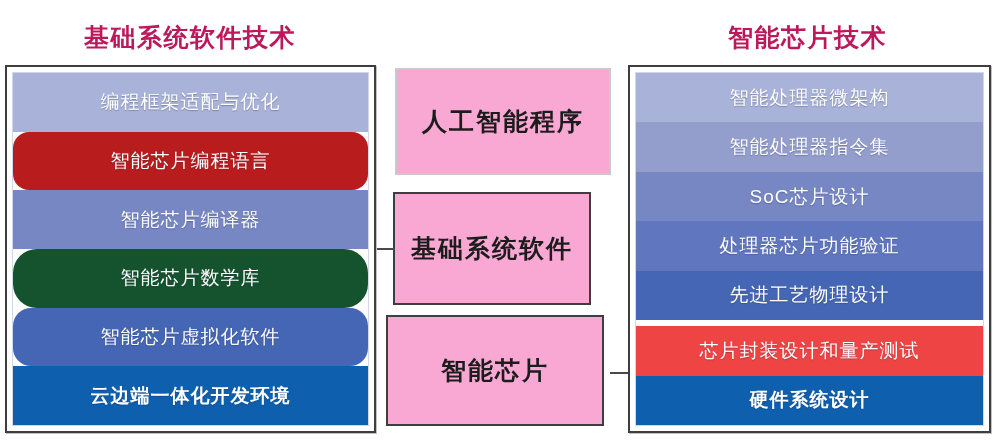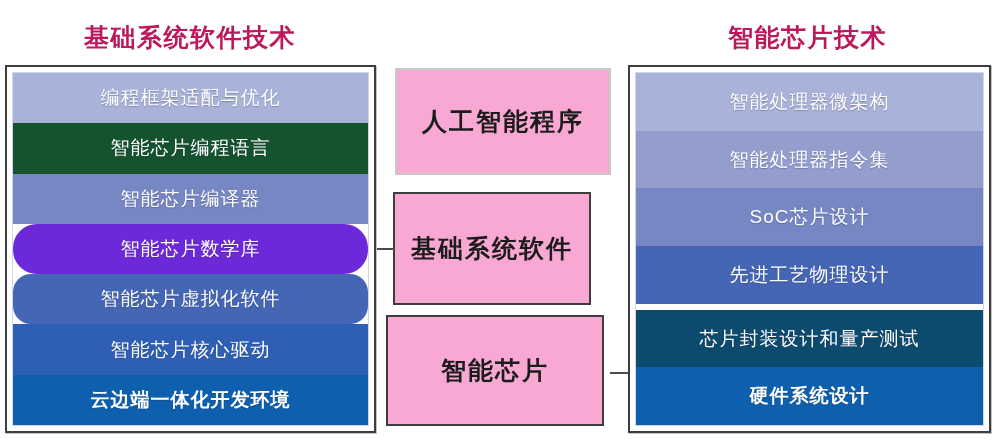--- a/index.html
+++ b/index.html
@@ -101,40 +101,40 @@
 
 <div id="stage">
 
   <div class="col-title" id="title-left">基础系统软件技术</div>
 
   <div class="col-title" id="title-right">智能芯片技术</div>
 
   <div class="stack-panel" id="panel-left">
     <div class="stack-inner">
       <div class="band" style="background-color: rgb(169, 178, 216);">编程框架适配与优化</div>
-      <div class="band" style="background-color: #14532d;">智能芯片编程语言</div>
+      <div class="band" style="background-color: #b91c1c; border-radius: 16px;">智能芯片编程语言</div>
       <div class="band" style="background-color: rgb(119, 135, 196);">智能芯片编译器</div>
-      <div class="band" style="background-color: #6d28d9; border-radius: 24px;">智能芯片数学库</div>
+      <div class="band" style="background-color: #14532d; border-radius: 24px;">智能芯片数学库</div>
       <div class="band" style="background-color: rgb(69, 102, 180); border-radius: 18px;">智能芯片虚拟化软件</div>
-      <div class="band" style="background-color: rgb(47, 95, 180);">智能芯片核心驱动</div>
       <div class="band bold-last" style="background-color: rgb(14, 95, 174);">云边端一体化开发环境</div>
     </div>
   </div>
 
   <div class="spine-box" id="spine-0">人工智能程序</div>
   <div class="spine-box" id="spine-1">基础系统软件</div>
   <div class="spine-box" id="spine-2">智能芯片</div>
 
   <div class="connector" id="connector-left"></div>
   <div class="connector" id="connector-right"></div>
 
   <div class="stack-panel" id="panel-right">
     <div class="stack-inner">
       <div class="band" style="background-color: rgb(169, 178, 216);">智能处理器微架构</div>
       <div class="band" style="background-color: rgb(148, 158, 205); text-align: center;">智能处理器指令集</div>
       <div class="band" style="background-color: rgb(119, 135, 196);">SoC芯片设计</div>
+      <div class="band" style="background-color: rgb(96, 119, 192);">处理器芯片功能验证</div>
       <div class="band" style="background-color: rgb(69, 102, 180);">先进工艺物理设计</div>
-      <div class="band" style="background-color: #0c4a6e; margin-top: 6px;">芯片封装设计和量产测试</div>
+      <div class="band" style="background-color: #ef4444; margin-top: 6px;">芯片封装设计和量产测试</div>
       <div class="band bold-last" style="background-color: rgb(14, 95, 174);">硬件系统设计</div>
     </div>
   </div>
 
 </div>
 
 </body></html>

